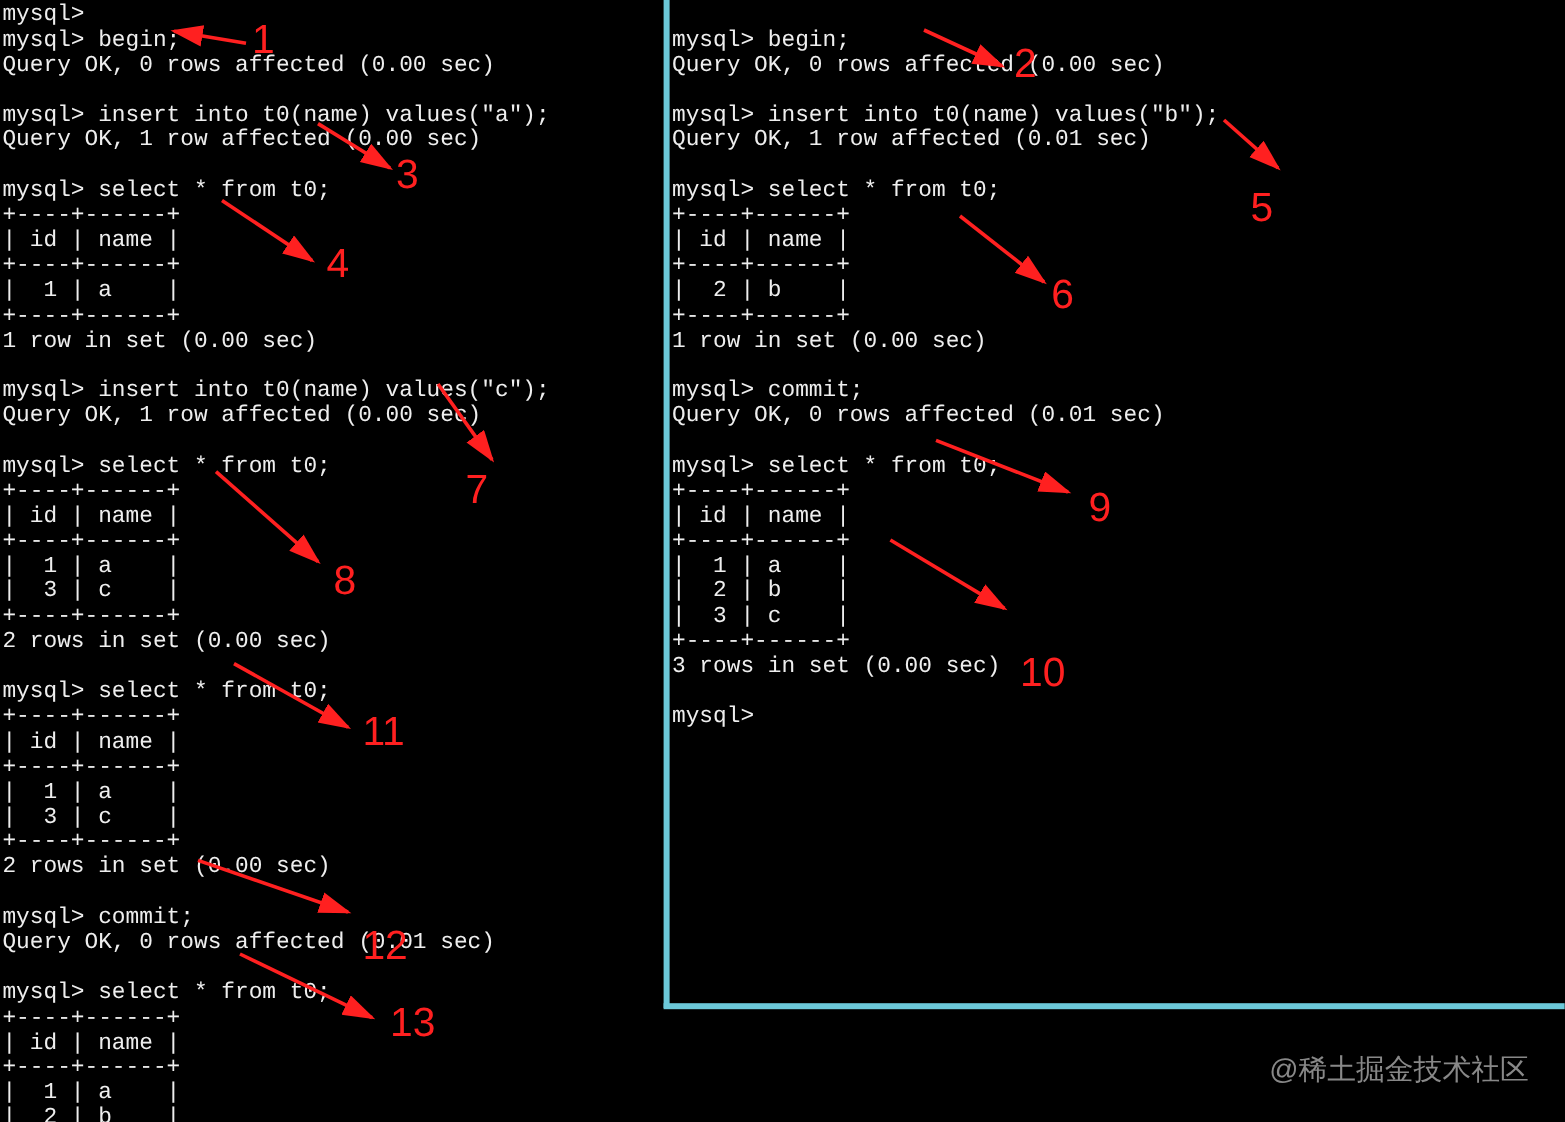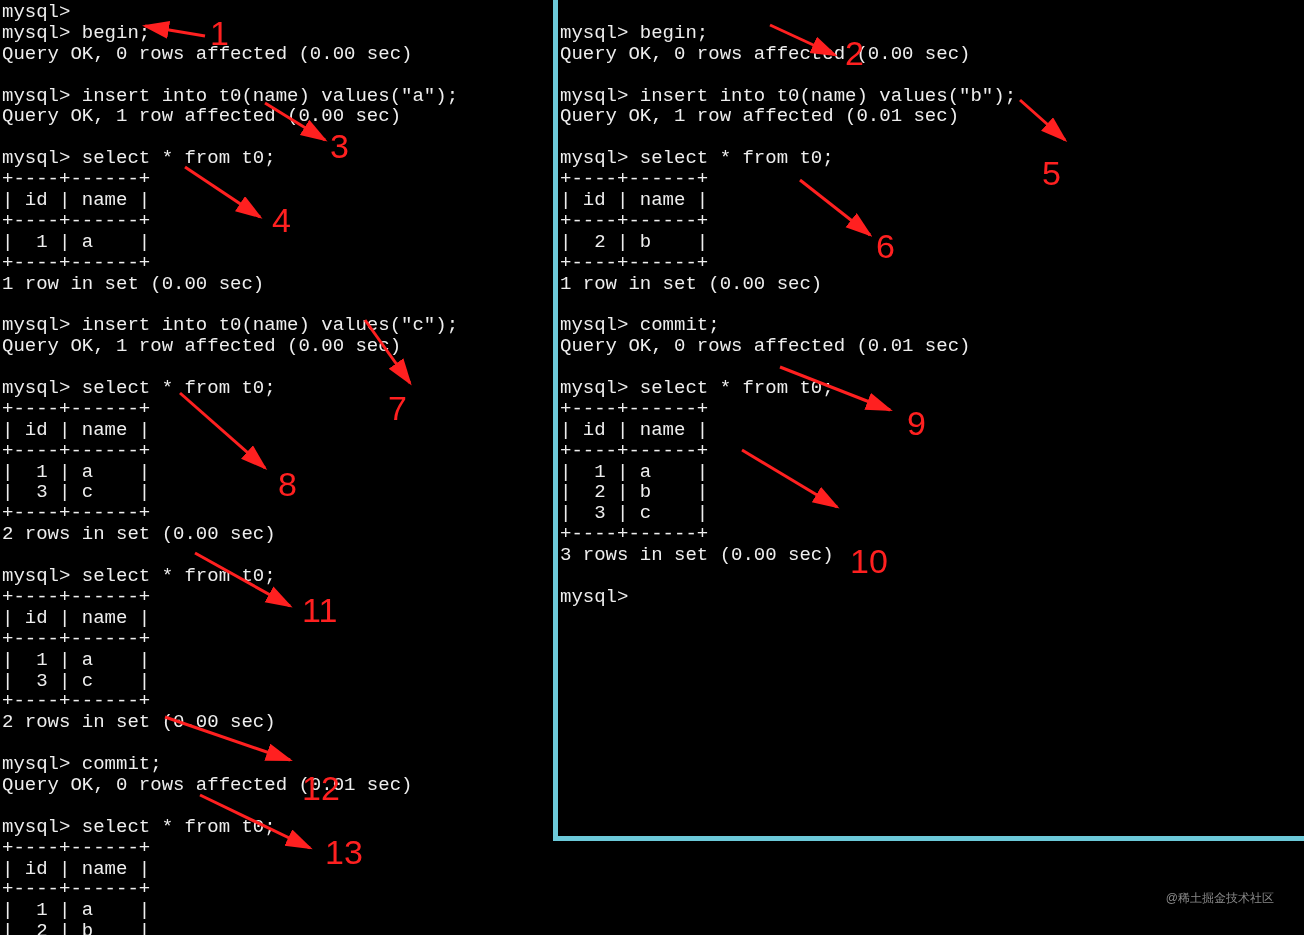--- a/index.html
+++ b/index.html
@@ -60,21 +60,21 @@
     .arrow {
       position: absolute;
       pointer-events: none;
     }
     .watermark {
       position: absolute;
       right: 30px;
       bottom: 30px;
       color: #888;
       font-family: -apple-system, Arial, sans-serif;
-      font-size: 12px;
+      font-size: 24px;
     }
   </style>
 </head>
 <body>
 
 <div class="terminal-left">mysql&gt;
 mysql&gt; begin;
 Query OK, 0 rows affected (0.00 sec)
 
 mysql&gt; insert into t0(name) values("a");

